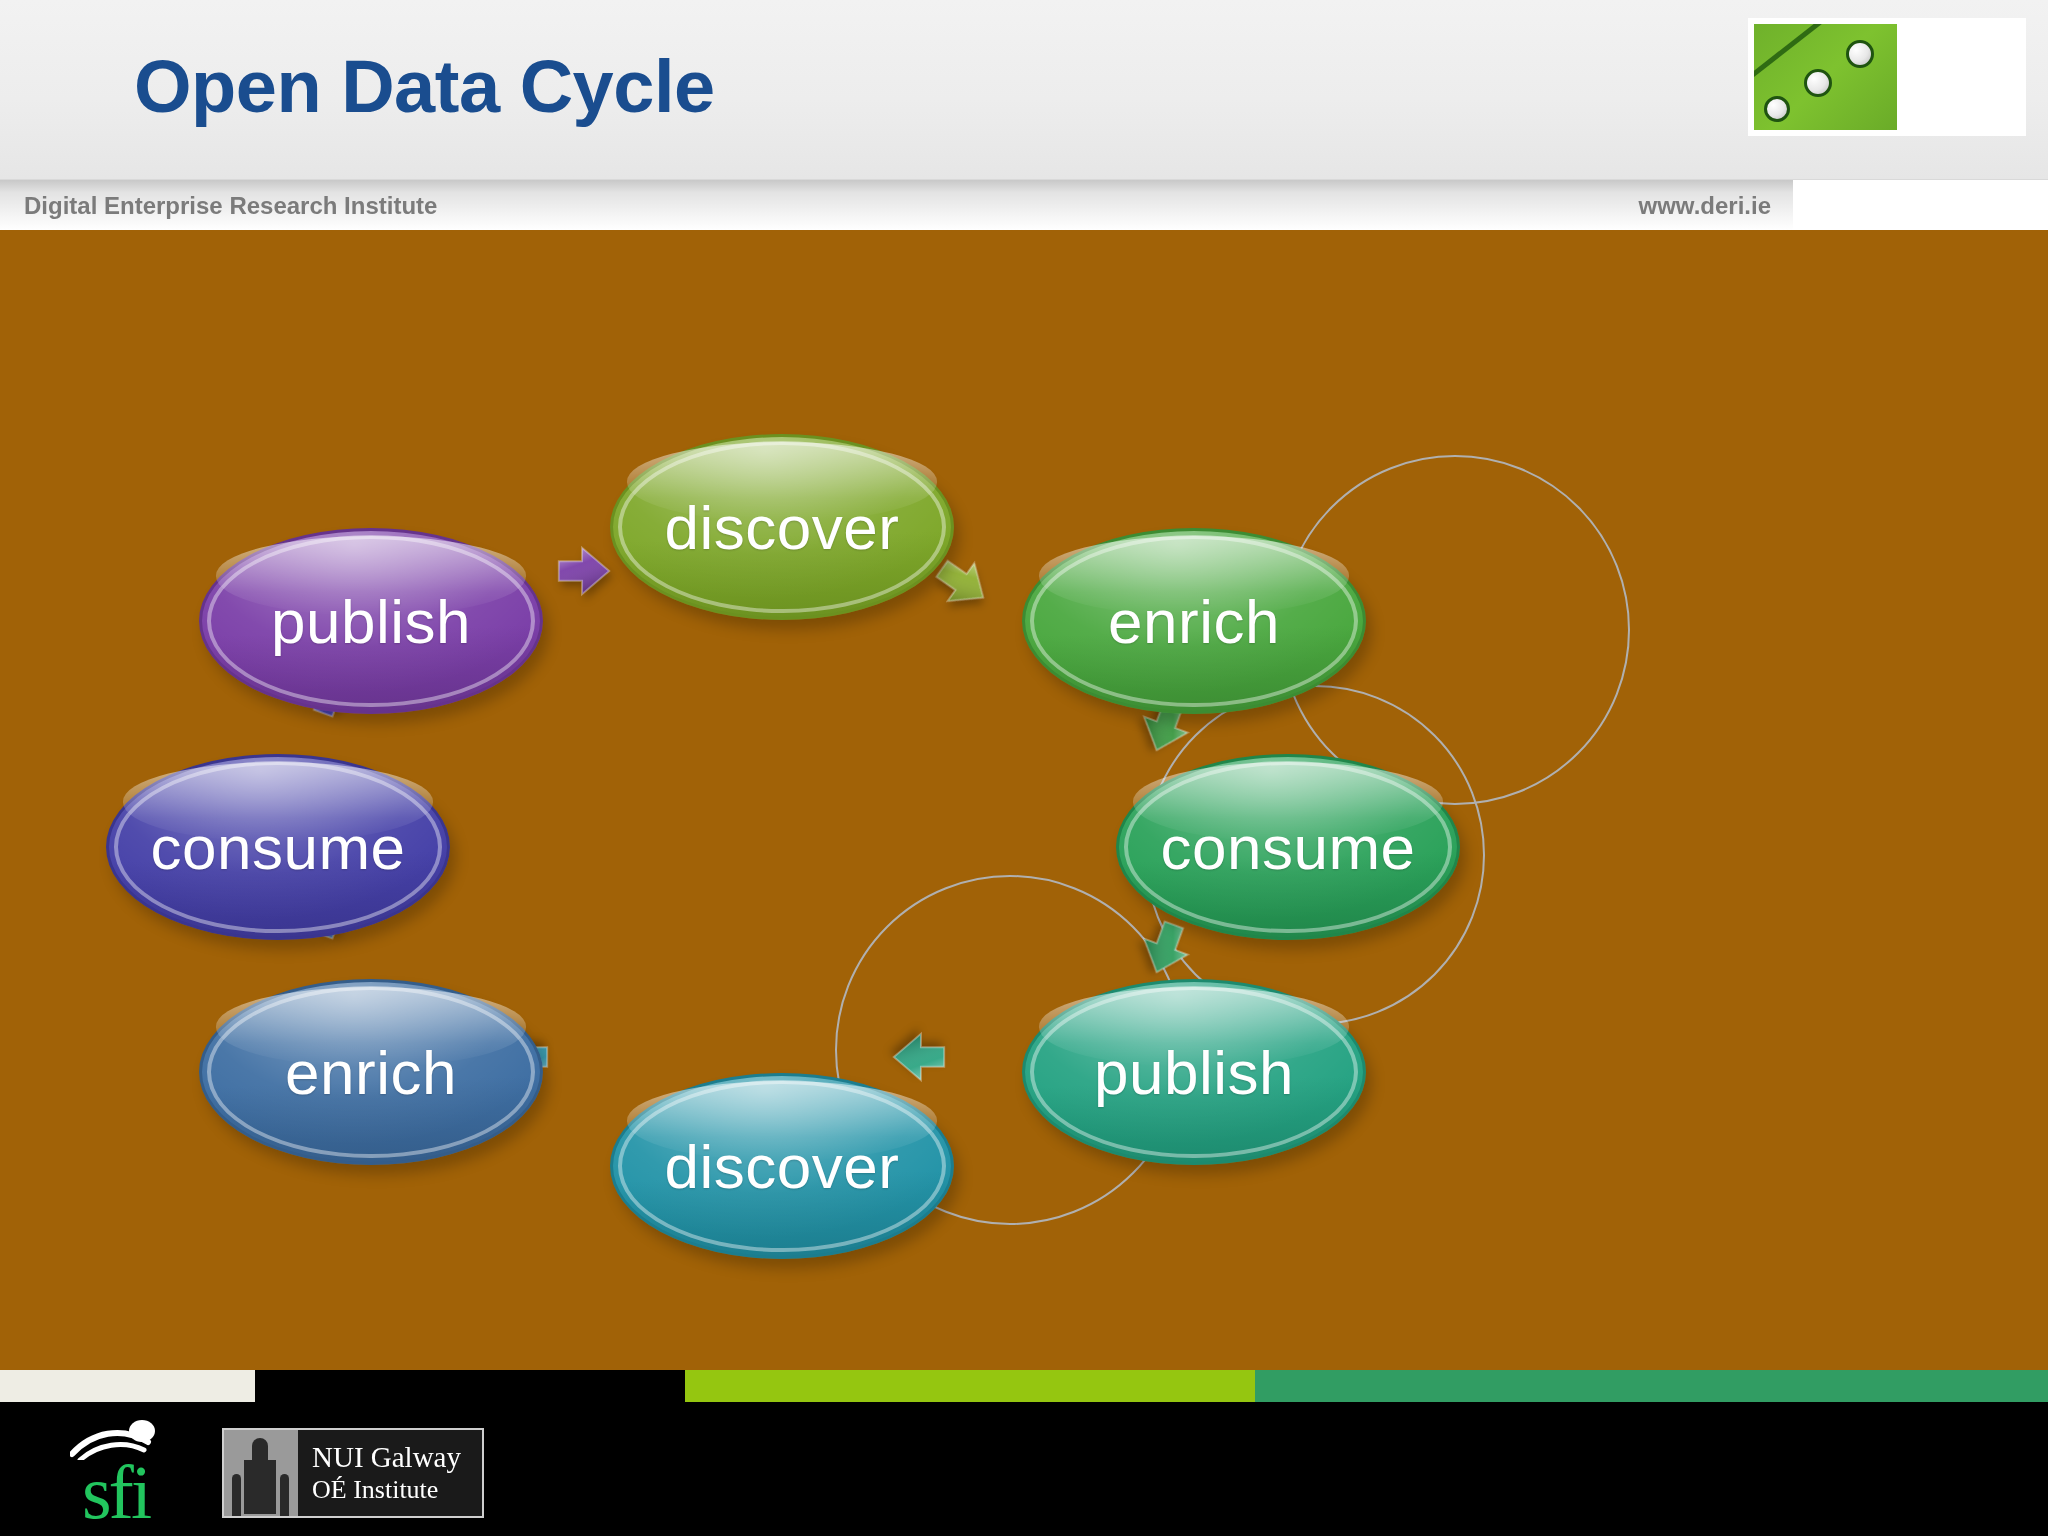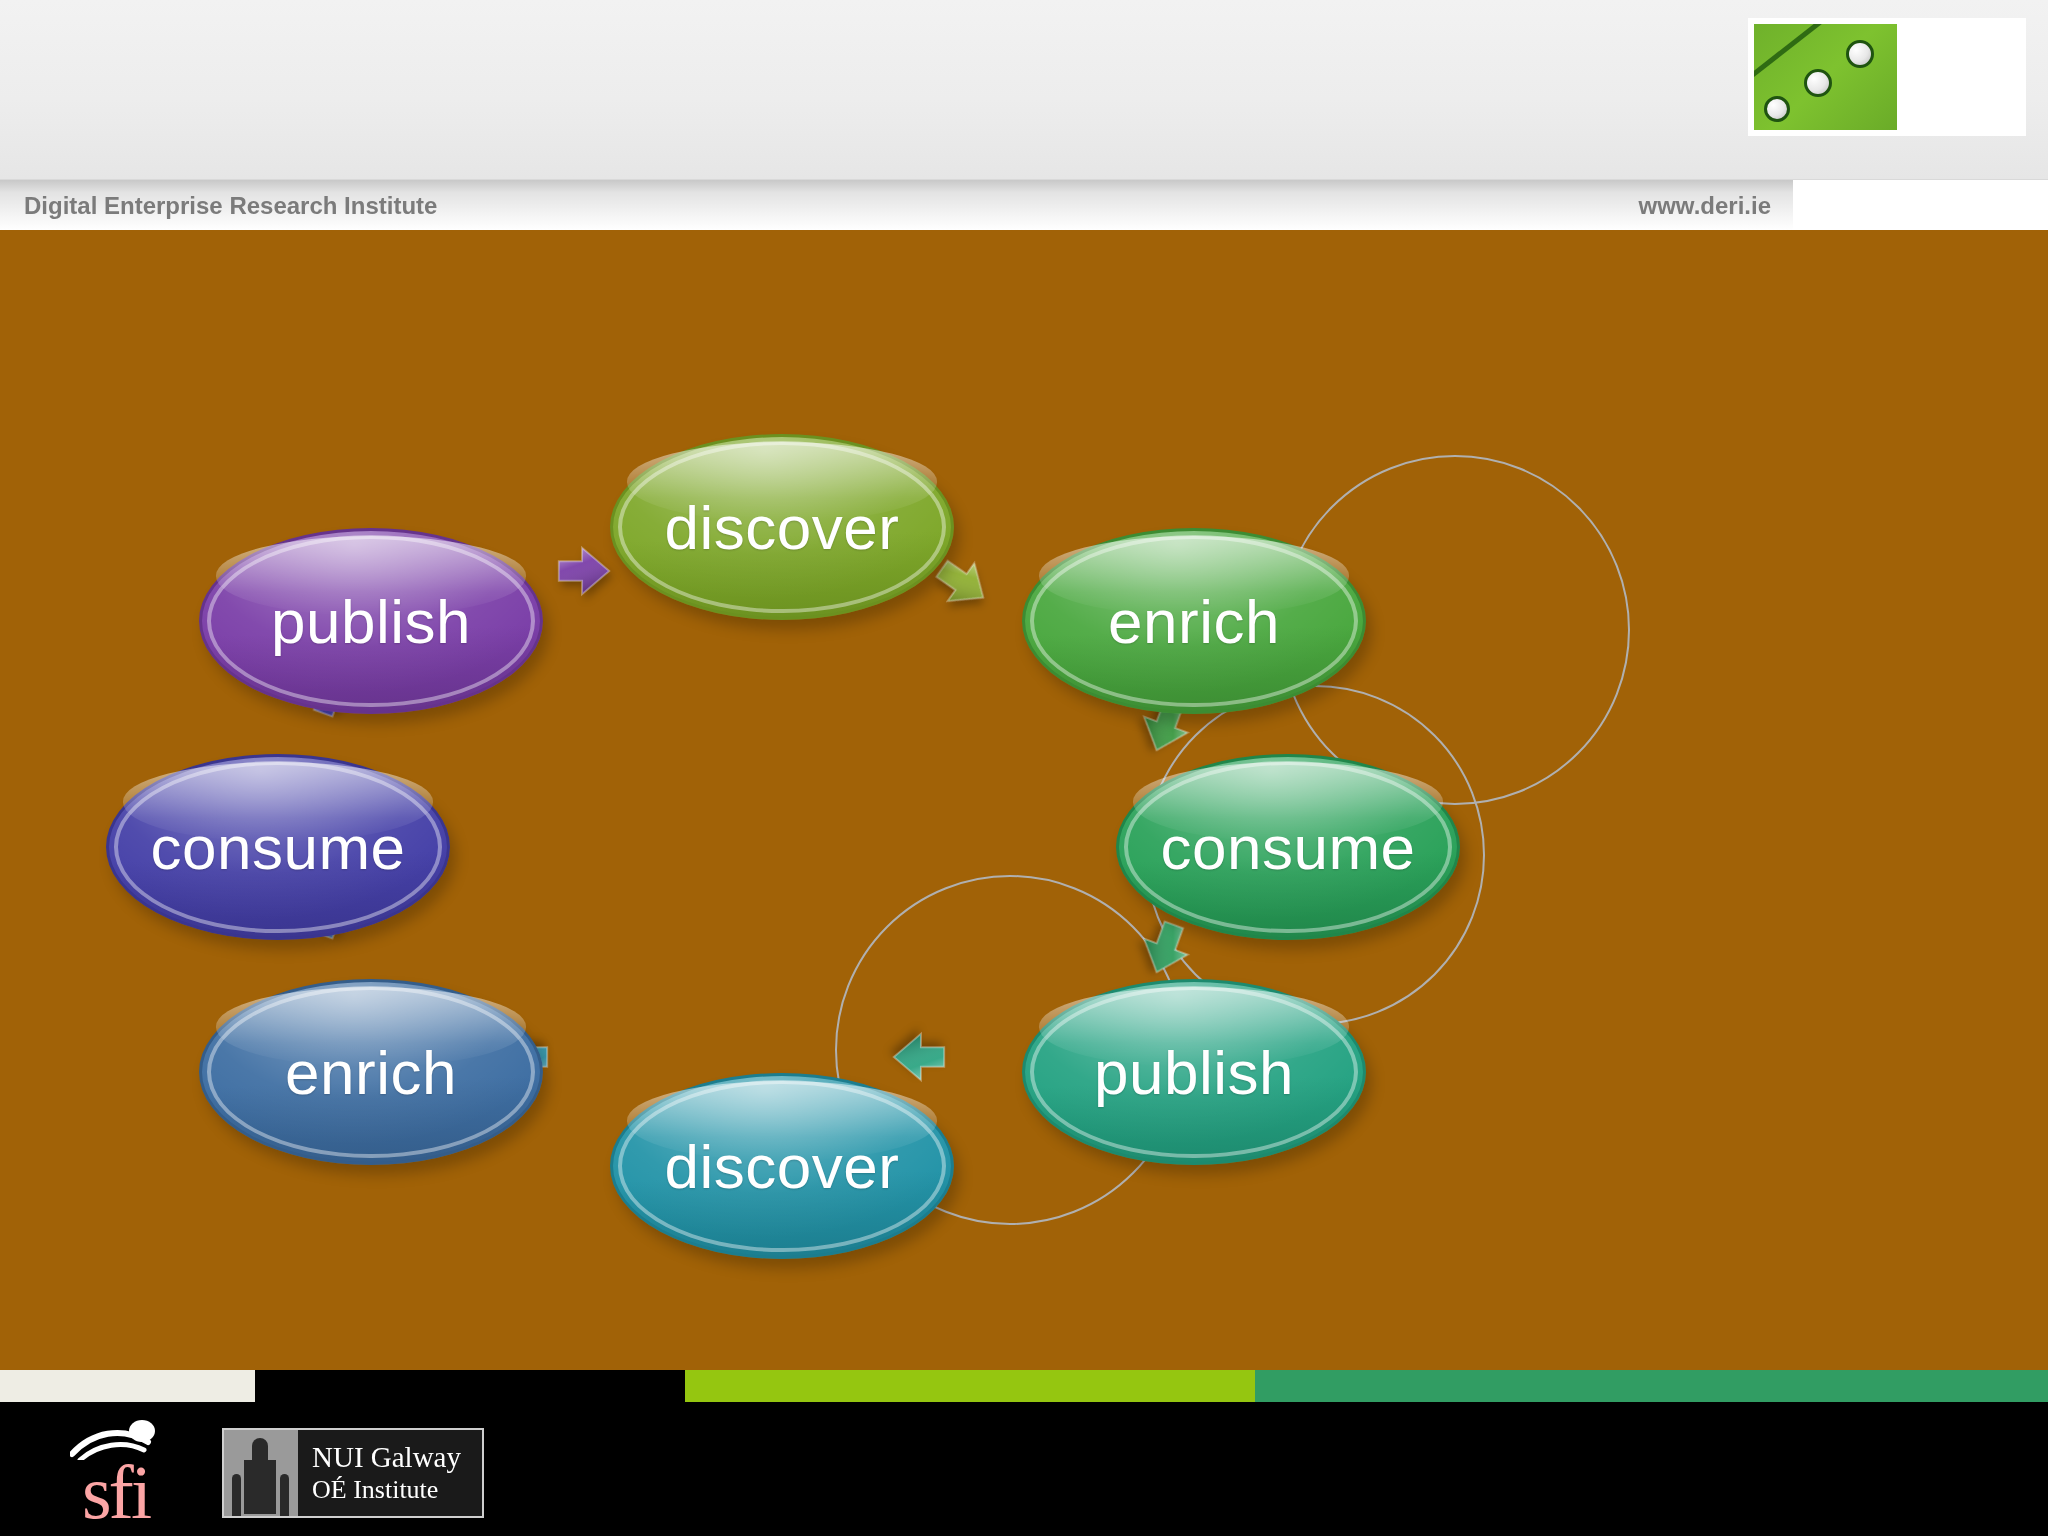--- a/index.html
+++ b/index.html
@@ -207,21 +207,21 @@
     position: absolute;
     left: 70px;
     top: 14px;
     width: 130px;
     height: 108px;
   }
   .sfi-text {
     position: absolute;
     left: 12px;
     bottom: -6px;
-    color: #fca5a5;
+    color: #22c55e;
     font-size: 76px;
     font-family: "Liberation Serif", serif;
     letter-spacing: -3px;
     line-height: 1;
   }
   .sfi-swoosh {
     position: absolute;
     left: 0px;
     top: 4px;
     width: 104px;
@@ -281,20 +281,21 @@
     font-family: "Liberation Serif", serif;
     font-size: 26px;
     line-height: 1.15;
     white-space: nowrap;
   }
 </style>
 </head>
 <body>
 
 <div class="slide-header">
+  <div class="slide-title">Open Data Cycle</div>
 
   <div class="deri-logo">
     <div class="deri-logo-left">
       <div class="deri-line"></div>
       <div class="deri-node n1"></div>
       <div class="deri-node n2"></div>
       <div class="deri-node n3"></div>
     </div>
   </div>
 </div>

